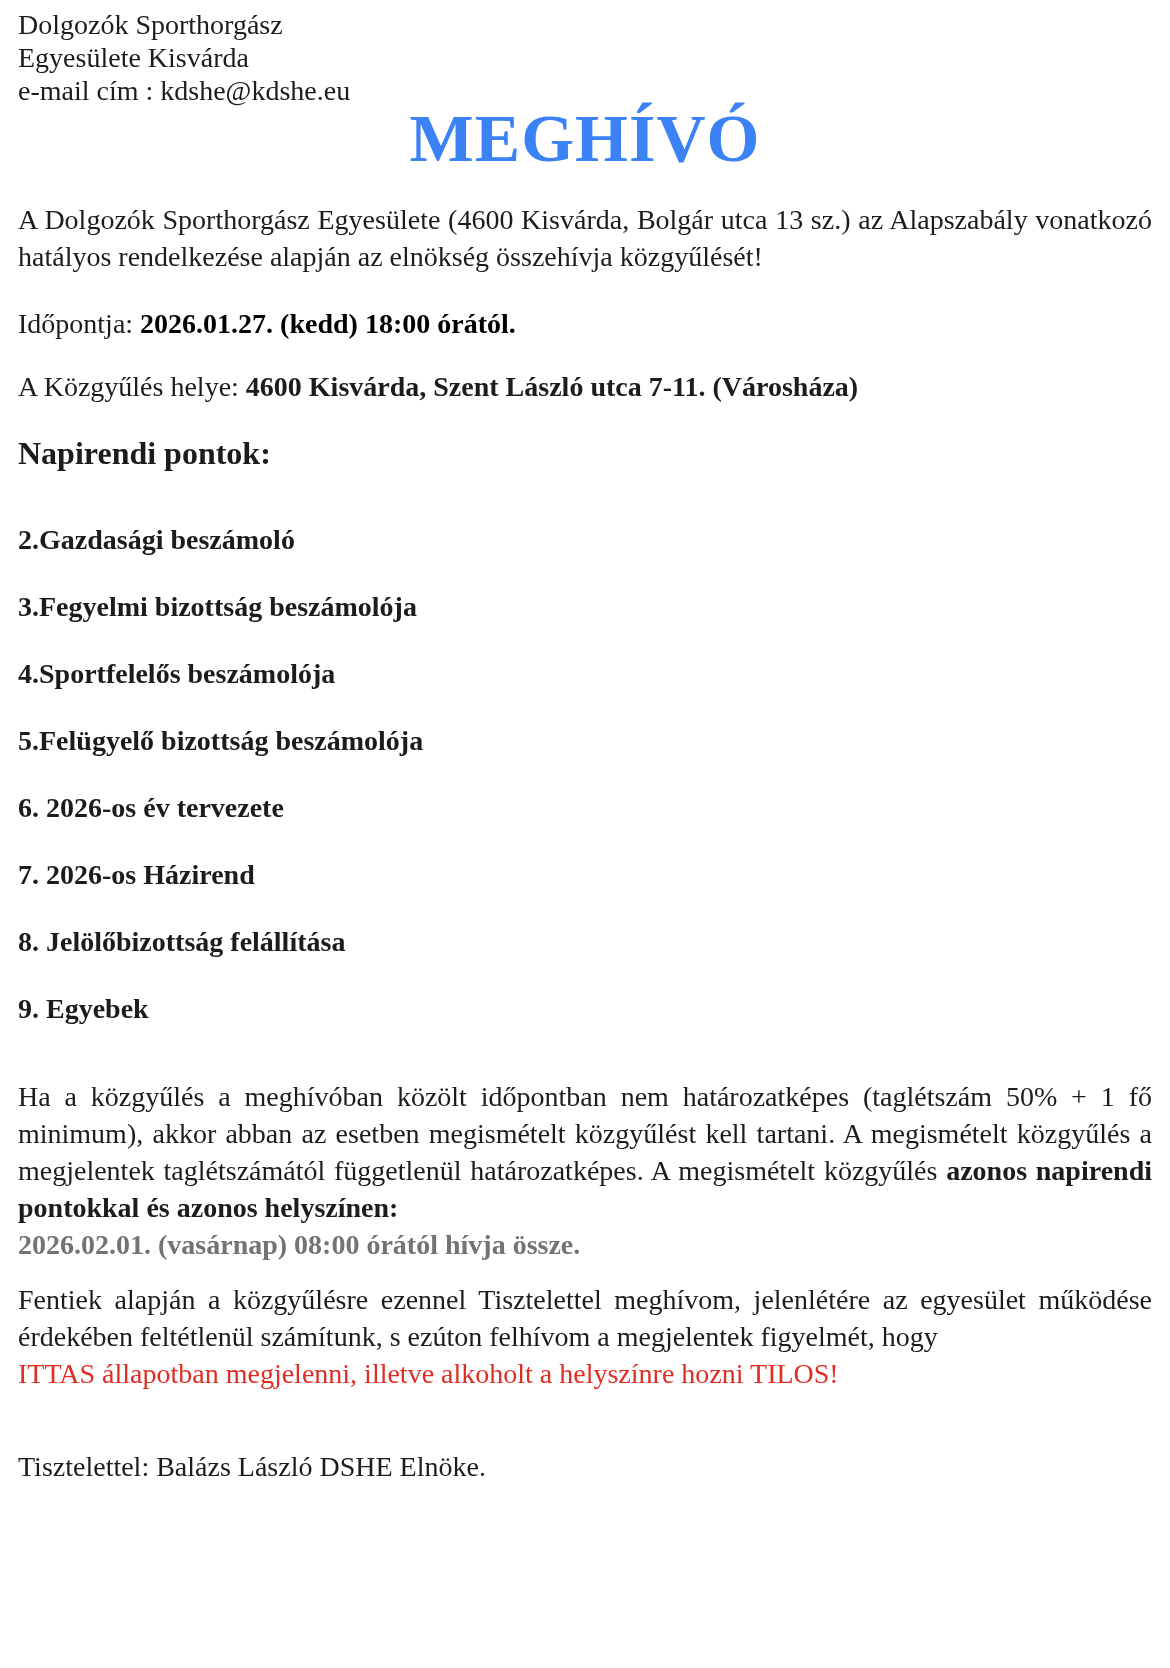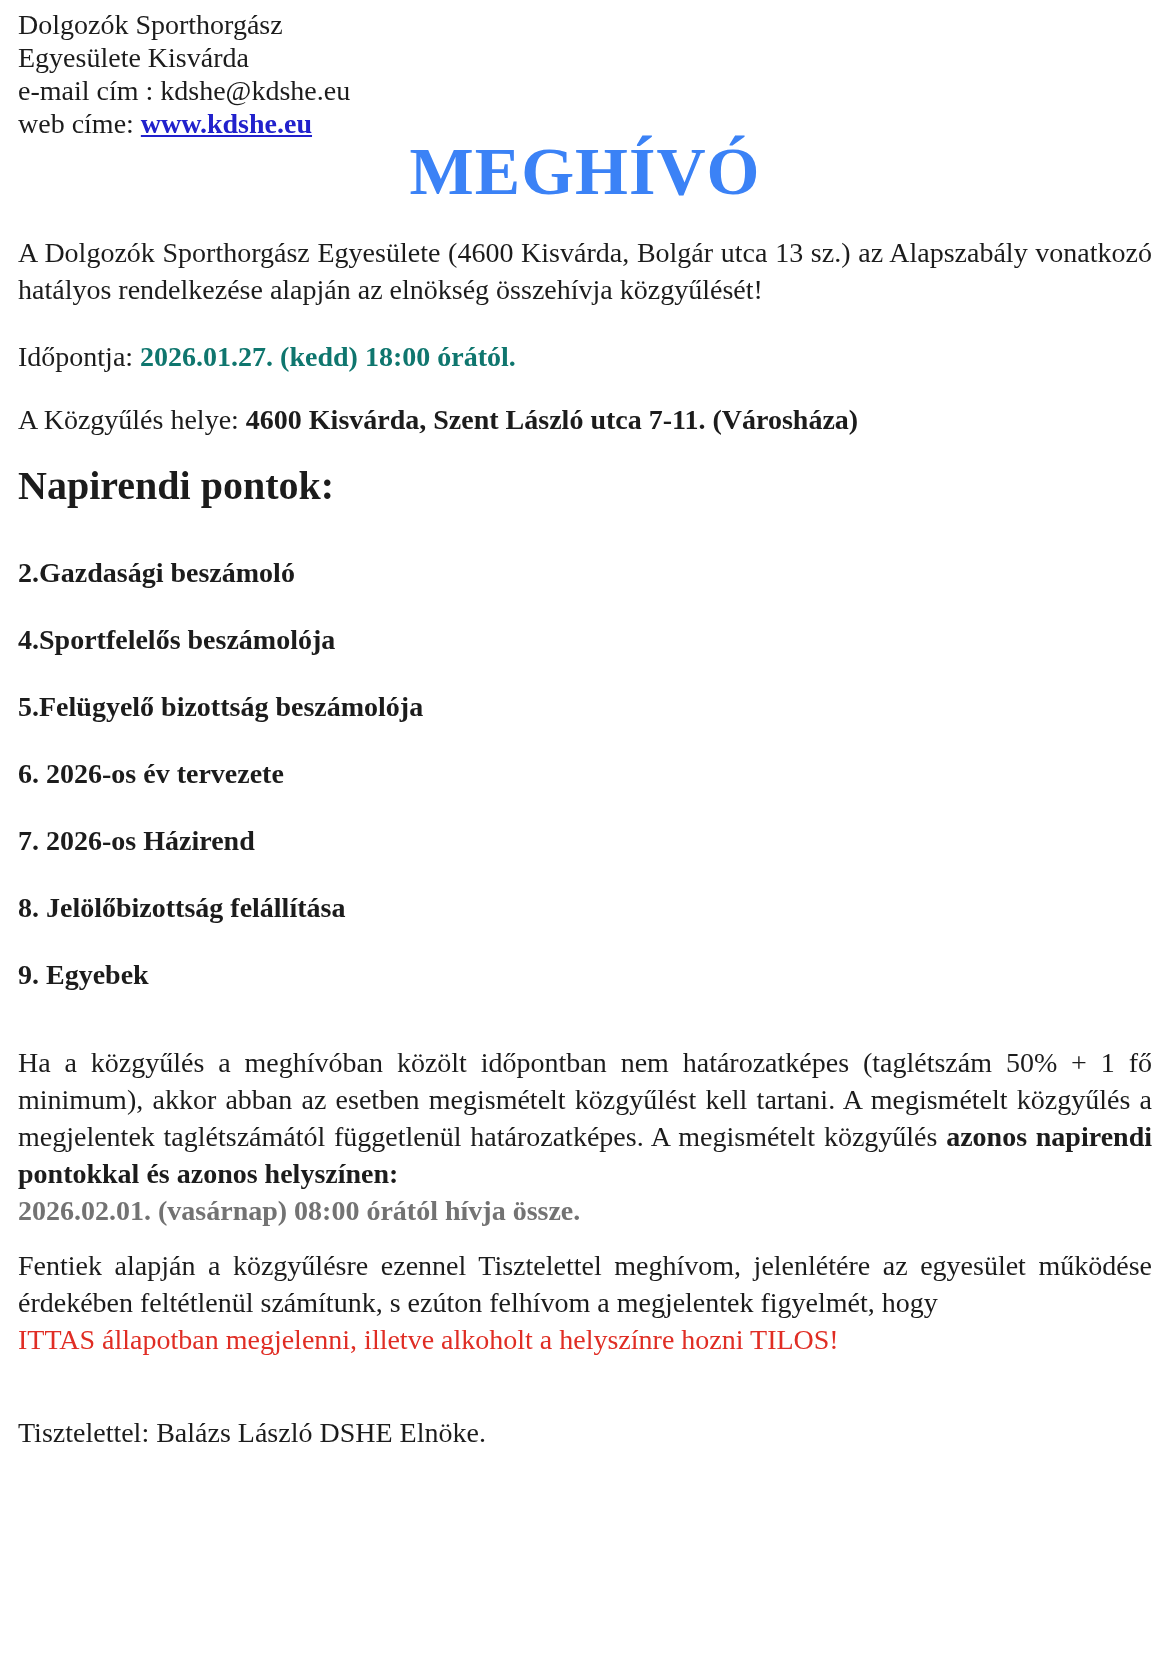--- a/index.html
+++ b/index.html
@@ -34,30 +34,30 @@
   .intro-paragraph {
     margin-top: 32px;
     text-align: justify;
     line-height: 37px;
   }
   .meta-line {
     margin-top: 30px;
     line-height: 37px;
   }
   .meta-line .red-bold {
-    color: #0f766e;
+    color: #000000;
     font-weight: bold;
   }
   .meta-line .black-bold {
     font-weight: bold;
   }
   .venue-line { margin-top: 26px; }
   .agenda-heading {
     margin-top: 24px;
-    font-size: 40px;
+    font-size: 32px;
     line-height: 48px;
     font-weight: bold;
   }
   .agenda-list { margin-top: 46px; list-style: none; }
   .agenda-item {
     font-weight: bold;
     line-height: 34px;
     margin-bottom: 33px;
   }
   .quorum-paragraph {
@@ -78,35 +78,35 @@
   .final-paragraph .warning { color: #e02d24; }
   .signature-line { margin-top: 56px; line-height: 37px; }
 </style>
 </head>
 <body>
 
 <header class="header-block">
   <p>Dolgozók Sporthorgász</p>
   <p>Egyesülete Kisvárda</p>
   <p>e-mail cím : kdshe@kdshe.eu</p>
-  <p><span>web címe: </span><a href="#">www.kdshe.eu</a></p>
 </header>
 
 <h1 class="doc-title">MEGHÍVÓ</h1>
 
 <p class="intro-paragraph">A Dolgozók Sporthorgász Egyesülete (4600 Kisvárda, Bolgár utca 13 sz.) az Alapszabály vonatkozó hatályos rendelkezése alapján az elnökség összehívja közgyűlését!</p>
 
 <p class="meta-line"><span>Időpontja: </span><span class="red-bold">2026.01.27. (kedd) 18:00 órától.</span></p>
 
 <p class="meta-line venue-line"><span>A Közgyűlés helye: </span><span class="black-bold">4600 Kisvárda, Szent László utca 7-11. (Városháza)</span></p>
 
 <h2 class="agenda-heading">Napirendi pontok:</h2>
 
 <ul class="agenda-list">
   <li class="agenda-item">2.Gazdasági beszámoló</li>
+  <li class="agenda-item">3.Fegyelmi bizottság beszámolója</li>
   <li class="agenda-item">4.Sportfelelős beszámolója</li>
   <li class="agenda-item">5.Felügyelő bizottság beszámolója</li>
   <li class="agenda-item">6. 2026-os év tervezete</li>
   <li class="agenda-item">7. 2026-os Házirend</li>
   <li class="agenda-item">8. Jelölőbizottság felállítása</li>
   <li class="agenda-item">9. Egyebek</li>
 </ul>
 
 <p class="quorum-paragraph"><span>Ha a közgyűlés a meghívóban közölt időpontban nem határozatképes (taglétszám 50% + 1 fő minimum), akkor abban az esetben megismételt közgyűlést kell tartani. A megismételt közgyűlés a megjelentek taglétszámától függetlenül határozatképes. A megismételt közgyűlés </span><span class="bold-tail">azonos napirendi pontokkal és azonos helyszínen:</span><br><span class="repeat-date">2026.02.01. (vasárnap) 08:00 órától hívja össze.</span></p>
 

